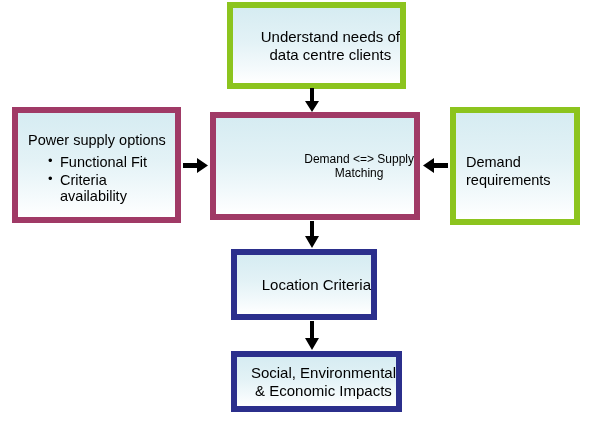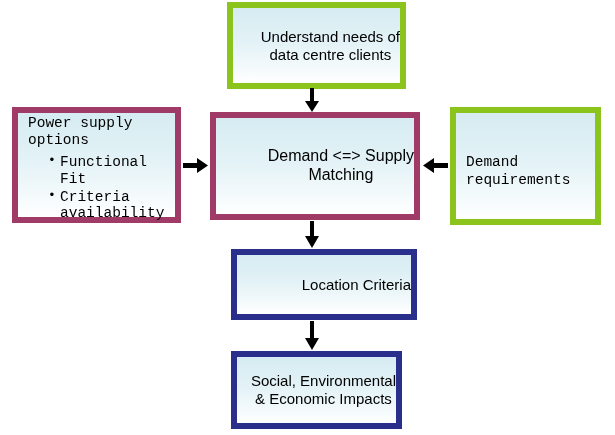--- a/index.html
+++ b/index.html
@@ -41,21 +41,20 @@
     font-size: 15px;
     white-space: pre-line;
   }
 
   
   .box.listbox {
     align-items: flex-start;
     justify-content: center;
     text-align: left;
     padding: 16px 6px 4px 10px;
-    font-family: Liberation Mono, monospace;
   }
   .list-heading {
     font-size: 14.5px;
     margin-bottom: 1px;
   }
   ul.bullets {
     margin: 4px;
     padding: 0 0 0 16px;
     list-style: none;
   }
@@ -104,48 +103,48 @@
     </ul>
   </div>
 
   <div class="arrow" style="left:183px; top:156px; width:26px; height:19px;">
     <svg width="26" height="19" viewBox="0 0 26 19">
       <path d="M0,7 L14,7 L14,2 L25,9.5 L14,17 L14,12 L0,12 Z" fill="#000000"></path>
     </svg>
   </div>
 
   <div class="box maroon" style="left:210px; top:112px; width:210px; height:108px;">
-    <div class="box-title" style="font-size:16px;">Demand &lt;=&gt; Supply
+    <div class="box-title" style="font-size:12px;">Demand &lt;=&gt; Supply
 Matching</div>
   </div>
 
   <div class="arrow" style="left:422px; top:156px; width:26px; height:19px;">
     <svg width="26" height="19" viewBox="0 0 26 19">
       <path d="M26,7 L12,7 L12,2 L1,9.5 L12,17 L12,12 L26,12 Z" fill="#000000"></path>
     </svg>
   </div>
 
-  <div class="box green listbox" style="left:450px; top:107px; width:151px; height:118px;">
+  <div class="box green listbox" style="left:450px; top:107px; width:130px; height:118px;">
     <div class="list-heading">Demand requirements</div>
   </div>
 
   <div class="arrow" style="left:303px; top:221px; width:18px; height:28px;">
     <svg width="18" height="28" viewBox="0 0 18 28">
       <path d="M7,0 L11,0 L11,15 L16,15 L9,27 L2,15 L7,15 Z" fill="#000000"></path>
     </svg>
   </div>
 
-  <div class="box navy" style="left:231px; top:249px; width:186px; height:71px;">
+  <div class="box navy" style="left:231px; top:249px; width:146px; height:71px;">
     <div class="box-title">Location Criteria</div>
   </div>
 
   <div class="arrow" style="left:303px; top:321px; width:18px; height:30px;">
     <svg width="18" height="30" viewBox="0 0 18 30">
       <path d="M7,0 L11,0 L11,17 L16,17 L9,29 L2,17 L7,17 Z" fill="#000000"></path>
     </svg>
   </div>
 
-  <div class="box navy" style="left:231px; top:351px; width:171px; height:78px;">
+  <div class="box navy" style="left:231px; top:351px; width:171px; height:61px;">
     <div class="box-title">Social, Environmental
 &amp; Economic Impacts</div>
   </div>
 
 </div>
 
 </body></html>

